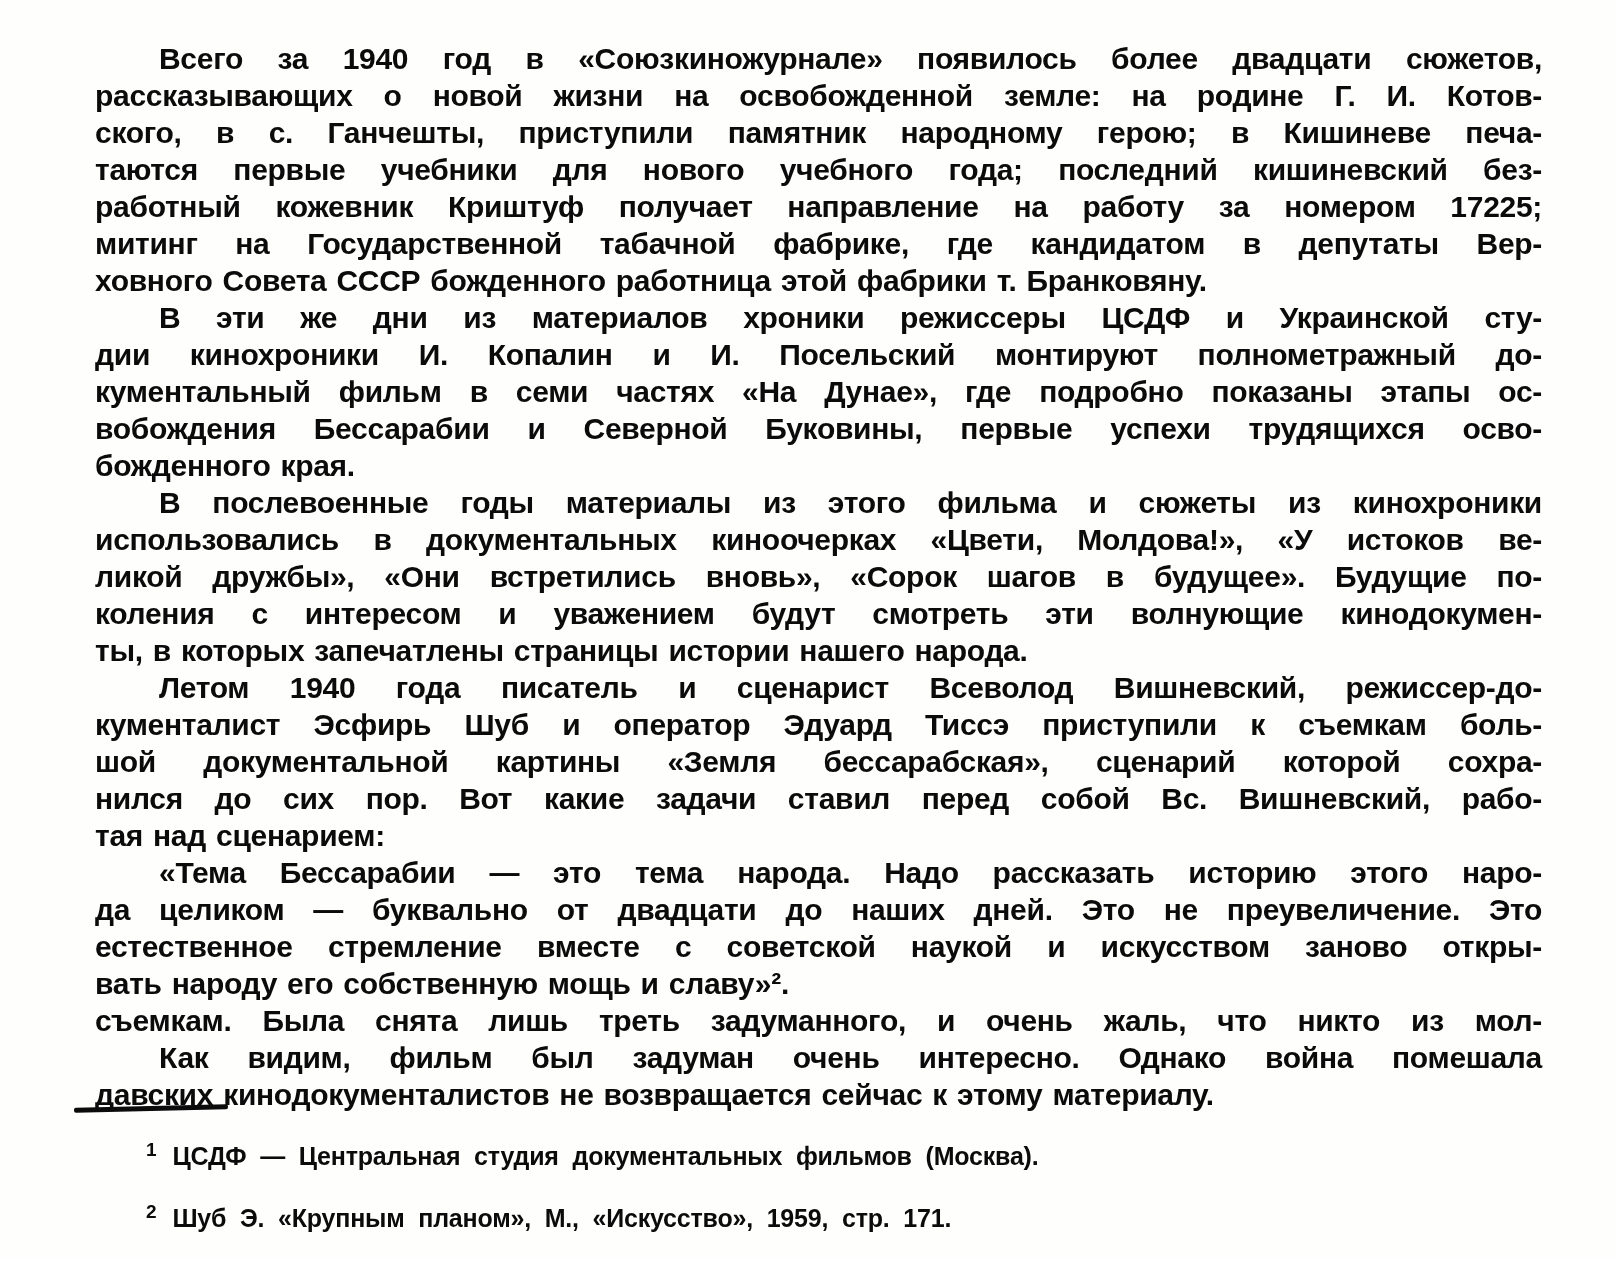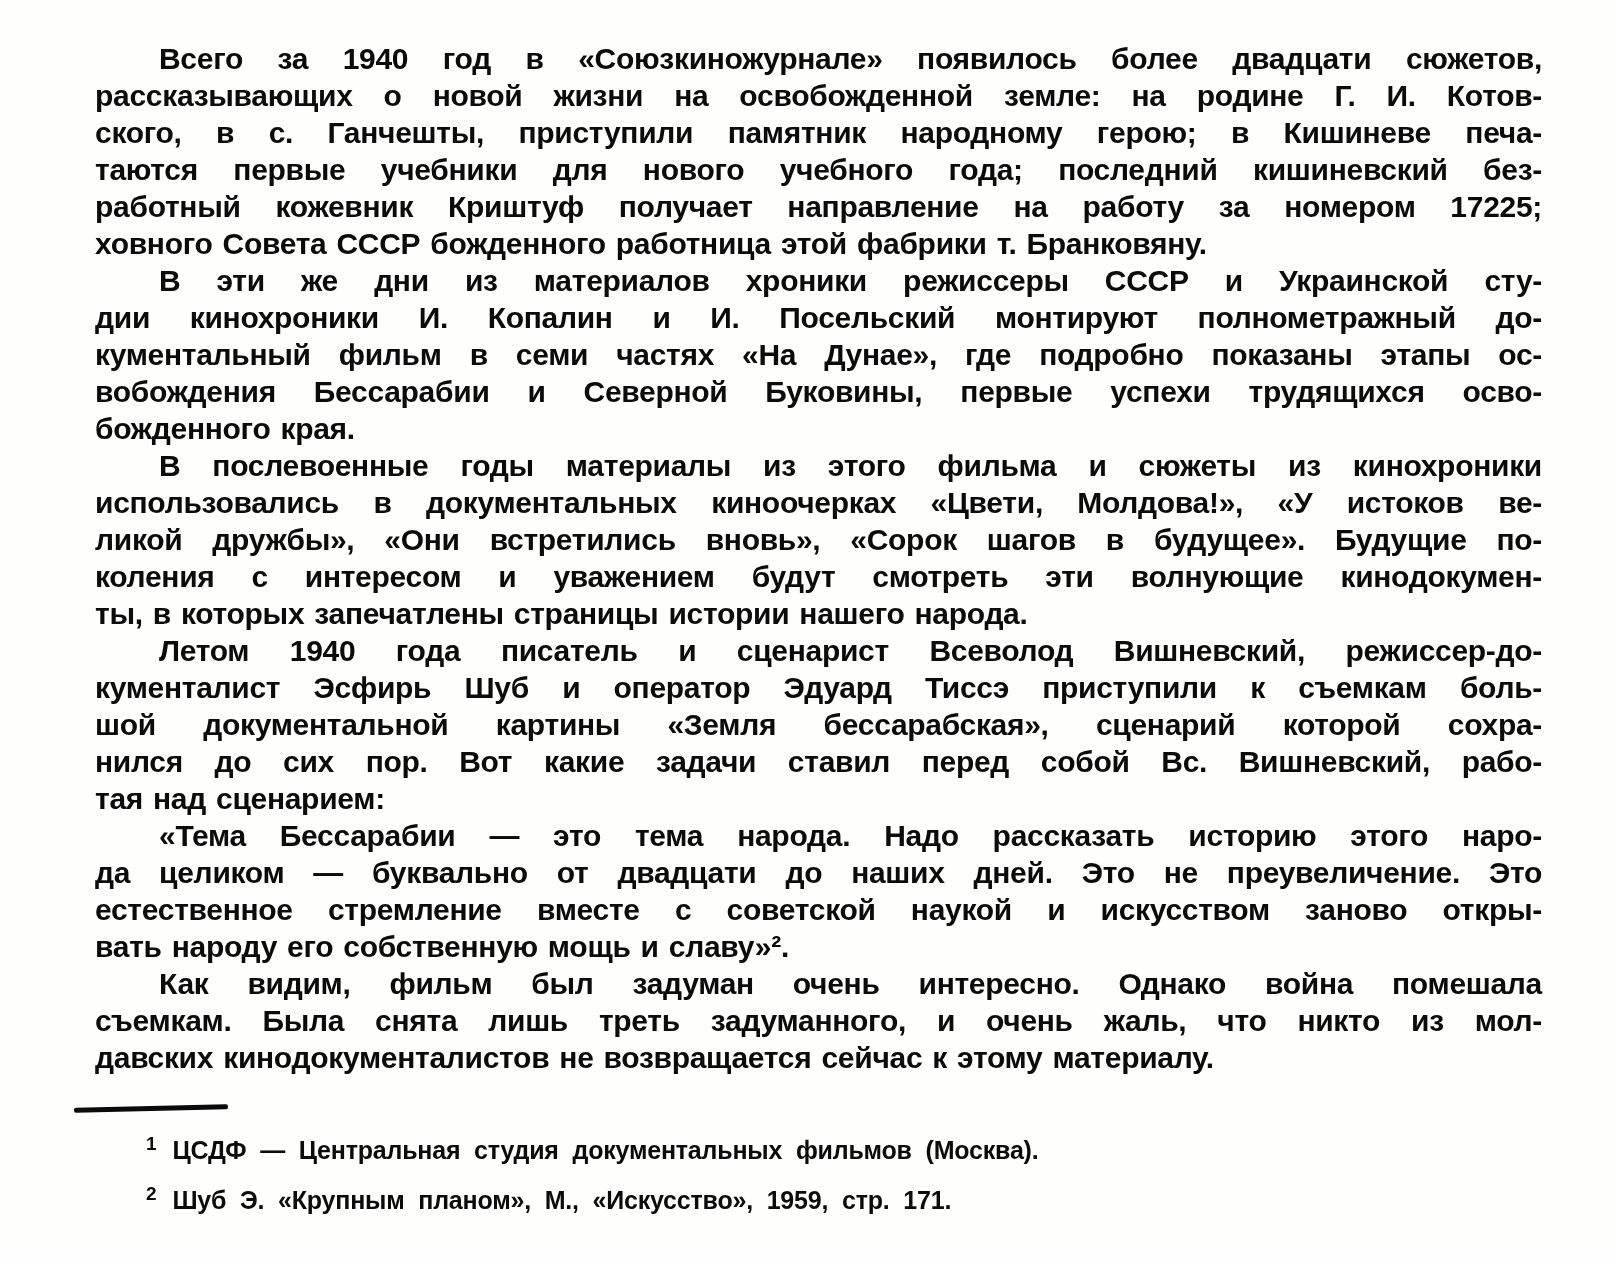--- a/index.html
+++ b/index.html
@@ -50,63 +50,64 @@
     border-radius: 2px;
   }
   .footnotes {
     position: absolute;
     left: 146px;
     top: 1122px;
     width: 1200px;
   }
   .footnote {
     font-size: 25px;
-    line-height: 43px;
+    line-height: 56px;
     letter-spacing: -0.2px;
     word-spacing: 7px;
   }
   .fn-marker {
     display: inline-block;
     font-size: 19px;
     vertical-align: 9px;
     margin-right: 16px;
   }
 </style>
 </head>
 <body>
 
 <div class="page" style="background: rgb(254, 254, 253); color: rgb(11, 11, 11);">
   <div class="text-block">
       <div class="line indent just">Всего за 1940 год в «Союзкиножурнале» появилось более двадцати сюжетов,</div>
       <div class="line just">рассказывающих о новой жизни на освобожденной земле: на родине Г. И. Котов-</div>
       <div class="line just">ского, в с. Ганчешты, приступили памятник народному герою; в Кишиневе печа-</div>
       <div class="line just">таются первые учебники для нового учебного года; последний кишиневский без-</div>
       <div class="line just">работный кожевник Криштуф получает направление на работу за номером 17225;</div>
+      <div class="line just">митинг на Государственной табачной фабрике, где кандидатом в депутаты Вер-</div>
       <div class="line">ховного Совета СССР божденного работница этой фабрики т. Бранковяну.</div>
-      <div class="line indent just">В эти же дни из материалов хроники режиссеры СССР и Украинской сту-</div>
+      <div class="line indent just">В эти же дни из материалов хроники режиссеры ЦСДФ и Украинской сту-</div>
       <div class="line just">дии кинохроники И. Копалин и И. Посельский монтируют полнометражный до-</div>
       <div class="line just">кументальный фильм в семи частях «На Дунае», где подробно показаны этапы ос-</div>
       <div class="line just">вобождения Бессарабии и Северной Буковины, первые успехи трудящихся осво-</div>
       <div class="line">божденного края.</div>
       <div class="line indent just">В послевоенные годы материалы из этого фильма и сюжеты из кинохроники</div>
       <div class="line just">использовались в документальных киноочерках «Цвети, Молдова!», «У истоков ве-</div>
       <div class="line just">ликой дружбы», «Они встретились вновь», «Сорок шагов в будущее». Будущие по-</div>
       <div class="line just">коления с интересом и уважением будут смотреть эти волнующие кинодокумен-</div>
       <div class="line">ты, в которых запечатлены страницы истории нашего народа.</div>
       <div class="line indent just">Летом 1940 года писатель и сценарист Всеволод Вишневский, режиссер-до-</div>
       <div class="line just">кументалист Эсфирь Шуб и оператор Эдуард Тиссэ приступили к съемкам боль-</div>
       <div class="line just">шой документальной картины «Земля бессарабская», сценарий которой сохра-</div>
       <div class="line just">нился до сих пор. Вот какие задачи ставил перед собой Вс. Вишневский, рабо-</div>
       <div class="line">тая над сценарием:</div>
       <div class="line indent just">«Тема Бессарабии — это тема народа. Надо рассказать историю этого наро-</div>
       <div class="line just">да целиком — буквально от двадцати до наших дней. Это не преувеличение. Это</div>
       <div class="line just">естественное стремление вместе с советской наукой и искусством заново откры-</div>
       <div class="line">вать народу его собственную мощь и славу»².</div>
+      <div class="line just">съемкам. Была снята лишь треть задуманного, и очень жаль, что никто из мол-</div>
       <div class="line indent just">Как видим, фильм был задуман очень интересно. Однако война помешала</div>
-      <div class="line just">съемкам. Была снята лишь треть задуманного, и очень жаль, что никто из мол-</div>
       <div class="line">давских кинодокументалистов не возвращается сейчас к этому материалу.</div>
     </div>
   <div class="footnote-rule" style="background: rgb(11, 11, 11);"></div>
   <div class="footnotes">
       <div class="footnote"><span class="fn-marker">1</span><span>ЦСДФ — Центральная студия документальных фильмов (Москва).</span></div>
       <div class="footnote"><span class="fn-marker">2</span><span>Шуб Э. «Крупным планом», М., «Искусство», 1959, стр. 171.</span></div>
     </div>
 </div>
 
 </body></html>

